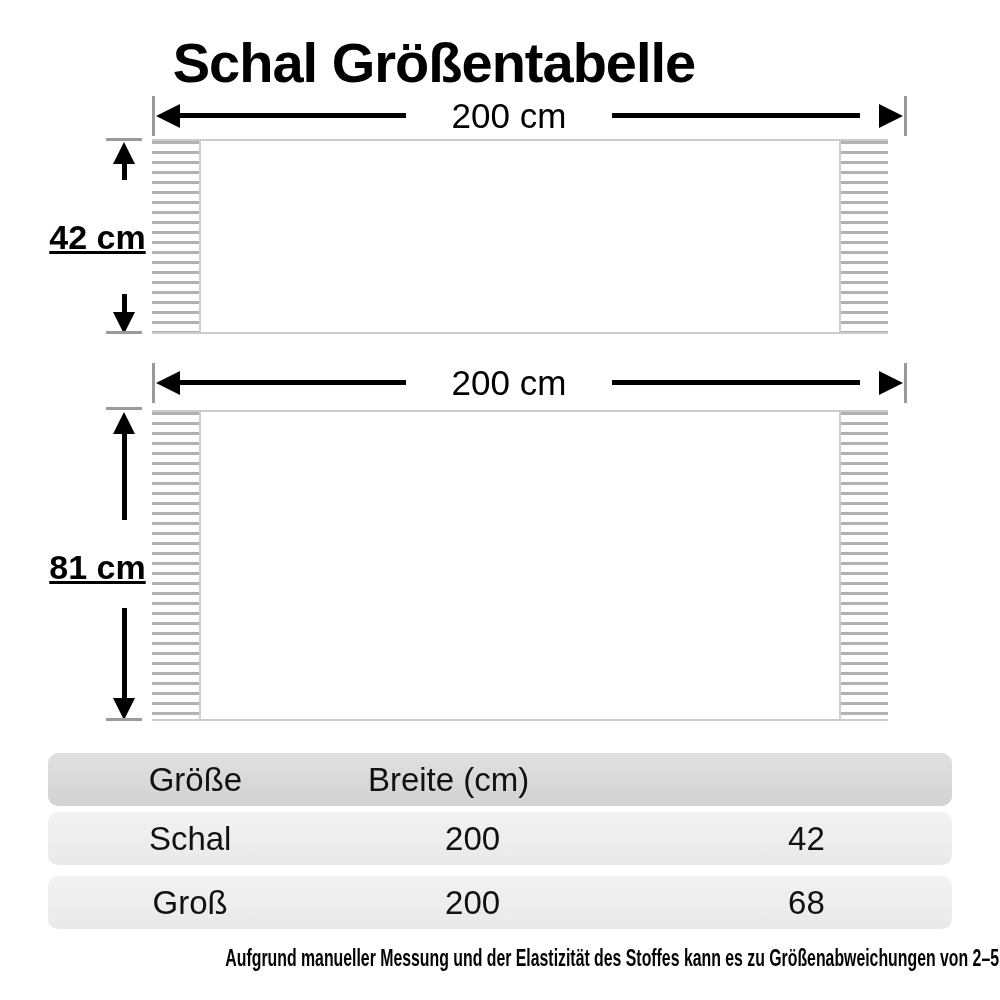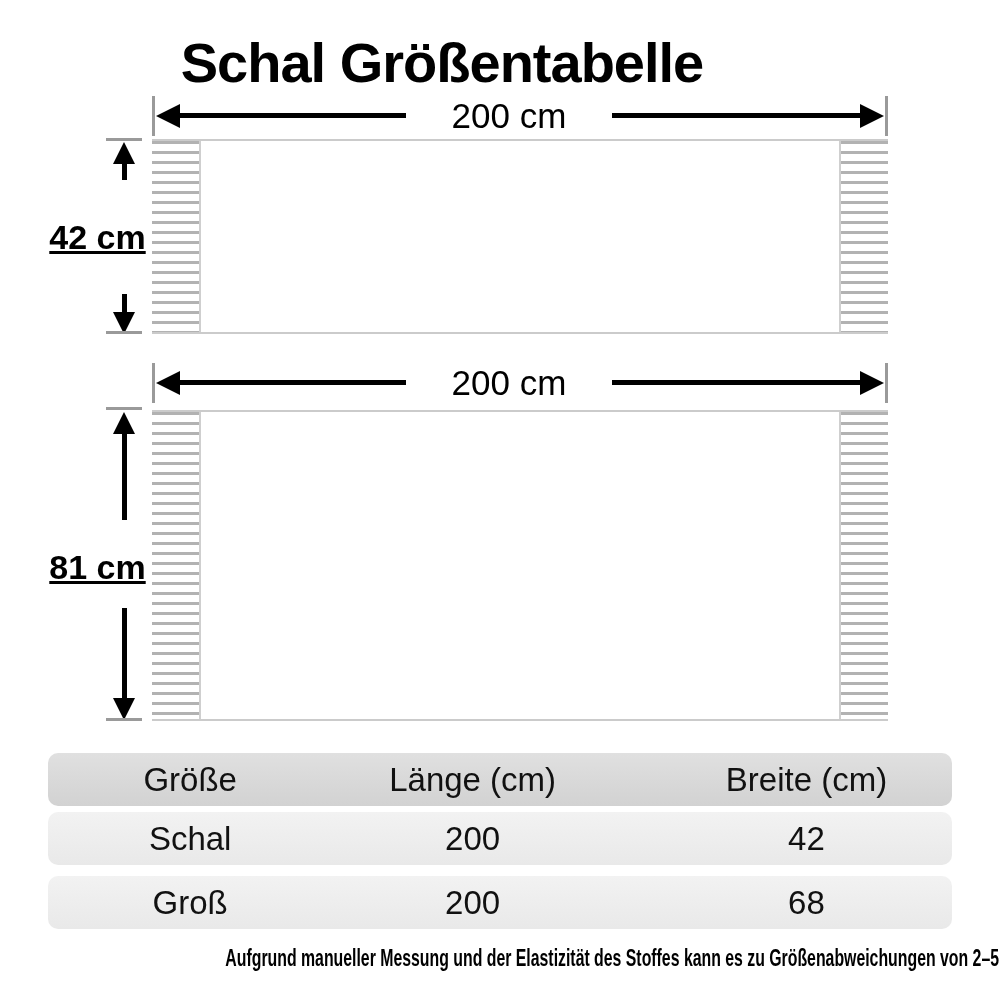--- a/index.html
+++ b/index.html
@@ -3,26 +3,26 @@
 <meta charset="utf-8">
 <style>
   html,body { margin:0; padding:0; background:#ffffff; }
   .canvas {
     position:relative; width:1000px; height:1000px; background:#ffffff;
     font-family:"Liberation Sans", sans-serif; color:#000; overflow:hidden;
   }
 
   
   .title {
-    position:absolute; top:30px; left:12px; width:860px;
+    position:absolute; top:30px; left:4px; width:860px;
     text-align:center; font-size:56px; font-weight:bold; letter-spacing:-1px;
   }
 
   
-  .dim-h { position:absolute; left:152px; width:736px; height:40px; }
+  .dim-h { position:absolute; left:152px; width:736px; height:40px;padding-left:19px; }
   .tick-v { position:absolute; top:0; width:3px; height:40px; background:#9a9a9a; }
   .tick-v.left  { left:0; }
   .tick-v.right { right:0; }
   .hline { position:absolute; top:17px; height:5px; background:#000; }
   .hline.l { left:25px;  width:229px; }
   .hline.r { left:460px; width:248px; }
   .ah { position:absolute; width:0; height:0; }
   .ah-left  { left:4px;  top:8px; border-top:12px solid transparent; border-bottom:12px solid transparent; border-right:24px solid #000; }
   .ah-right { right:4px; top:8px; border-top:12px solid transparent; border-bottom:12px solid transparent; border-left:24px solid #000; }
   .dim-h-label {
@@ -126,21 +126,20 @@
   <div class="ah-up" style="top:412px;"></div>
   <div class="vshaft" style="top:432px; height:88px;"></div>
   <div class="dim-v-label" style="top:547px;">81 cm</div>
   <div class="vshaft" style="top:608px; height:92px;"></div>
   <div class="ah-down" style="top:698px;"></div>
   <div class="tick-h" style="top:718px;"></div>
 
   <div class="size-table">
     <div class="t-row hd">
       <div class="t-cell c1">Größe</div>
-      <div class="t-cell c2">Länge (cm)</div>
       <div class="t-cell c3">Breite (cm)</div>
     </div>
     <div class="t-row r1">
       <div class="t-cell c1">Schal</div>
       <div class="t-cell c2">200</div>
       <div class="t-cell c3">42</div>
     </div>
     <div class="t-row r2">
       <div class="t-cell c1">Groß</div>
       <div class="t-cell c2">200</div>

